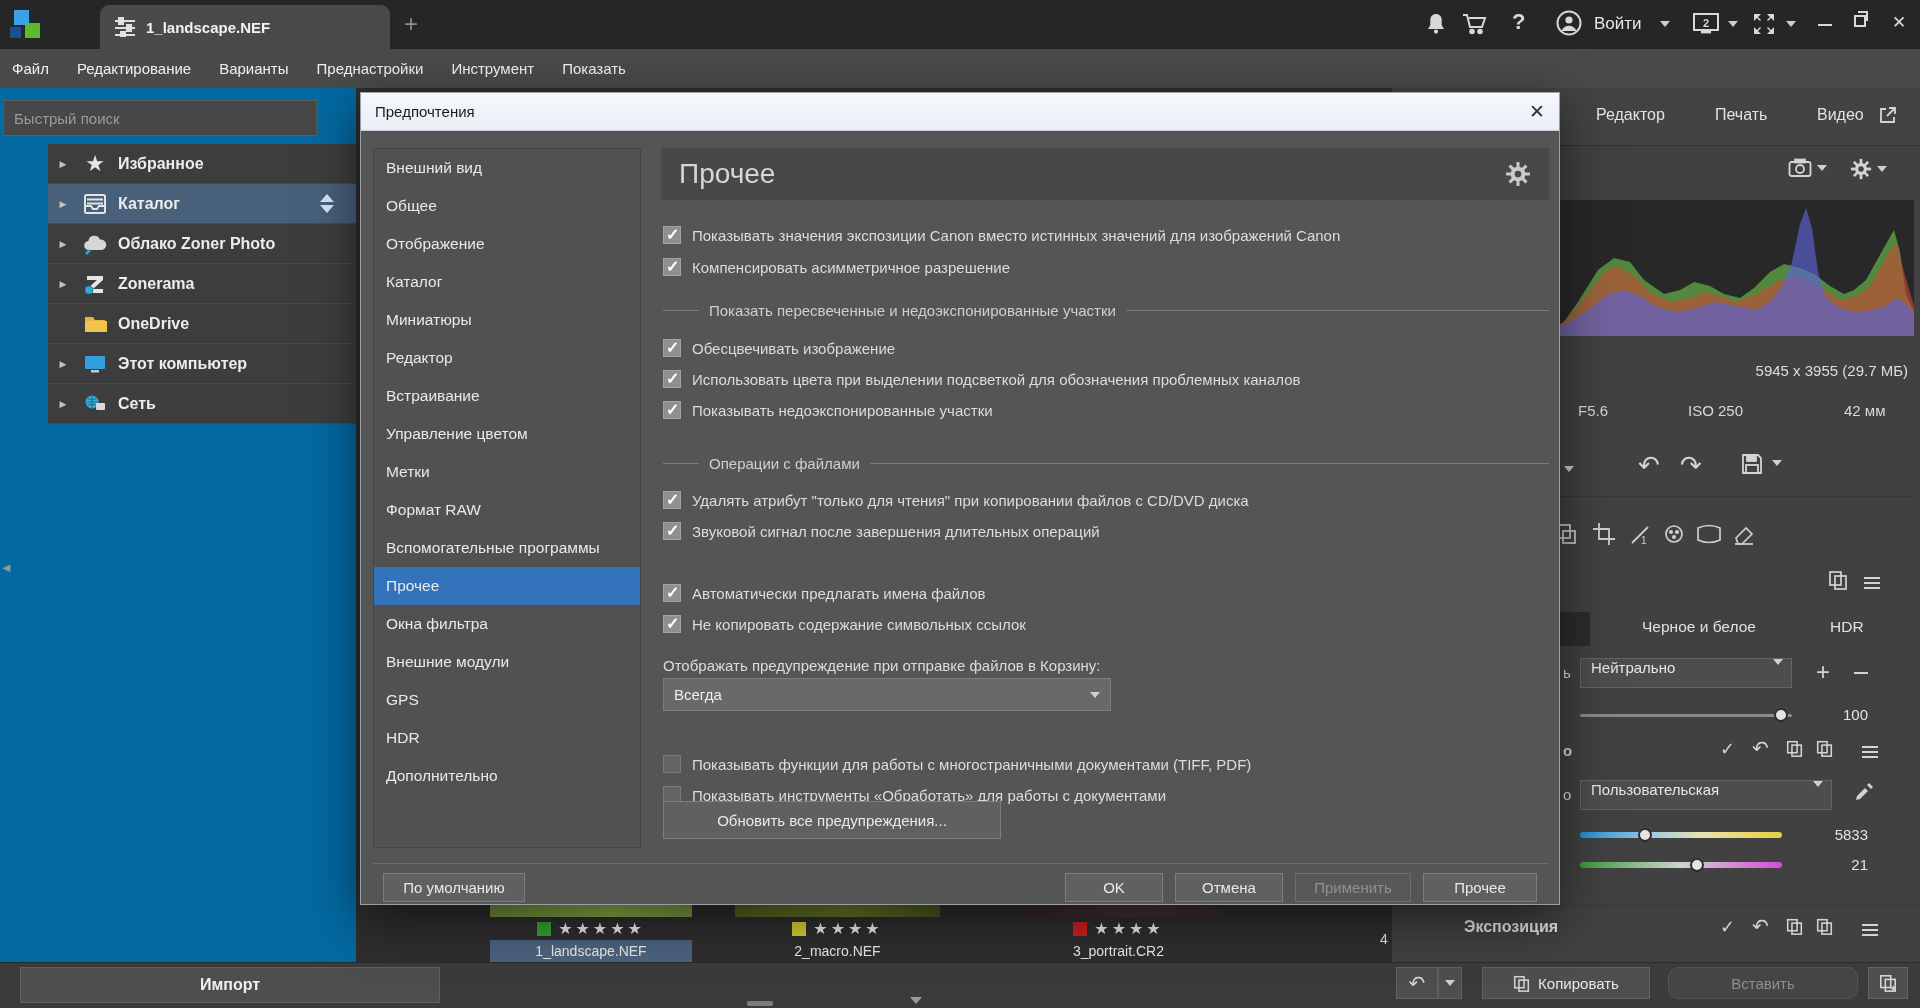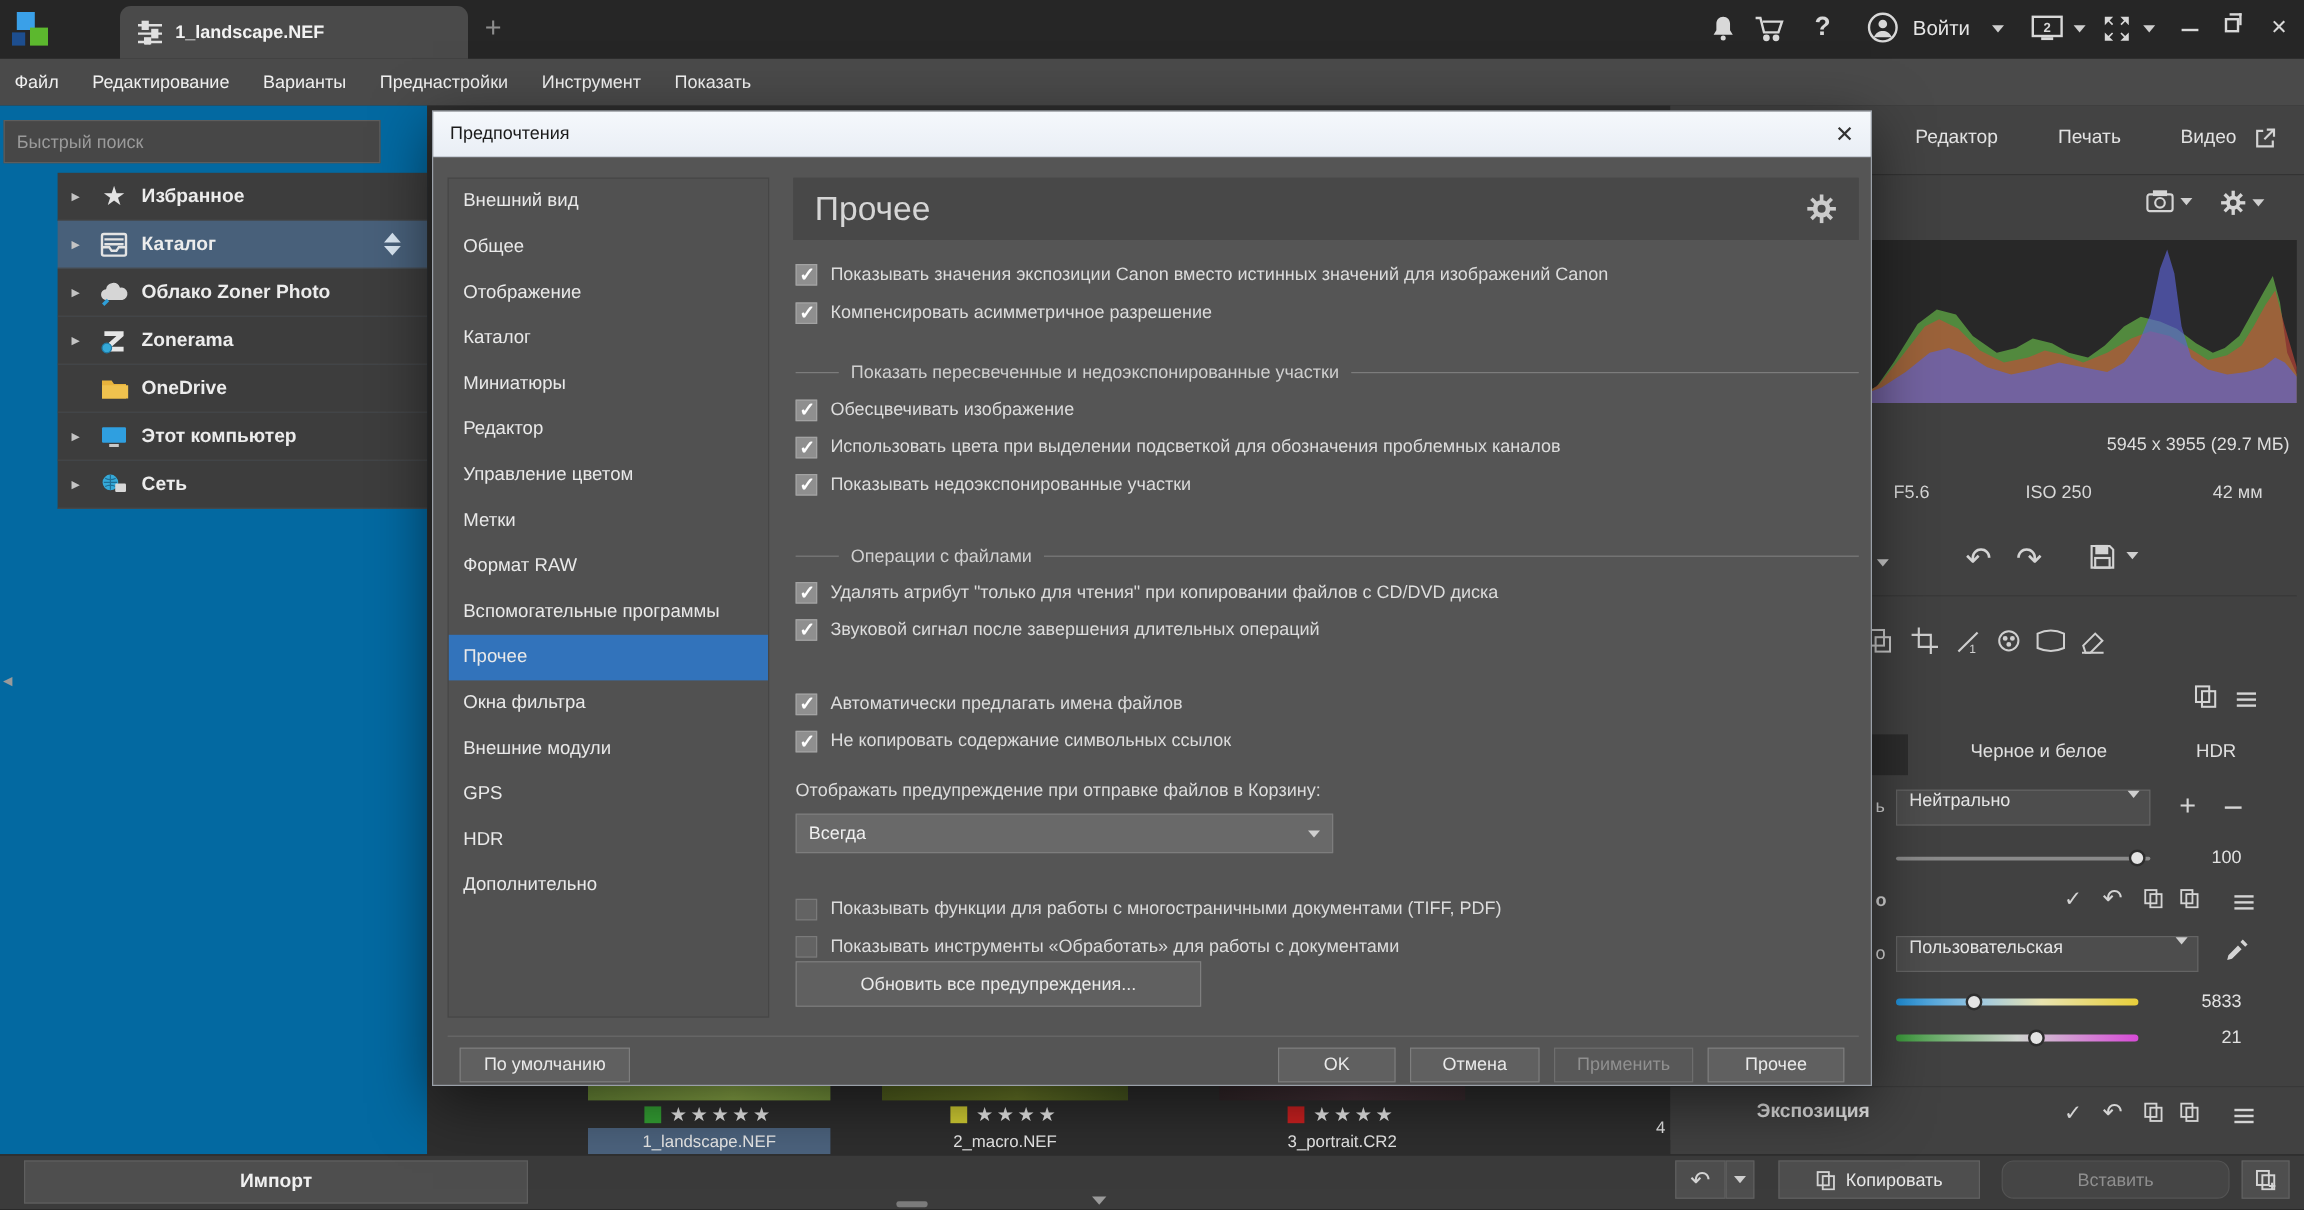--- a/index.html
+++ b/index.html
@@ -105,21 +105,21 @@
   .dlg-title .txt { font-size:15px; color:#1b1b1b; }
   .dlg-close { position:absolute; right:14px; top:7px; font-size:19px; color:#333; }
   .dlist { position:absolute; left:12px; top:55px; width:268px; height:700px;
            background:#515151; border:1px solid #464646; }
   .dlist .li { height:38px; display:flex; align-items:center; padding-left:12px;
                font-size:15.5px; color:#e9e9e9; }
   .dlist .li.sel { background:#3273bb; }
   .dhead { position:absolute; left:300px; top:55px; width:888px; height:52px; background:#484848;
            display:flex; align-items:center; padding:0 18px; }
   .dhead .htxt { font-size:28px; font-weight:400; color:#d6d6d6; flex:1; }
-  .optrow { position:absolute; left:302px; display:flex; align-items:flex-start; height:24px;
+  .optrow { position:absolute; left:302px; display:flex; align-items:flex-end; height:24px;
             font-size:15px; color:#dcdcdc; }
   .chk { width:18px; height:18px; margin-right:11px; background:#636363; border:1px solid #7a7a7a;
          position:relative; flex:0 0 auto; }
   .chk.checked { background:#8f8f8f; border-color:#a3a3a3; }
   .chk.checked::after { content:"\2713"; position:absolute; left:2px; top:-2px; color:#fff;
                         font-size:16px; font-weight:bold; }
   .grouprow { position:absolute; left:302px; width:886px; display:flex; align-items:center;
               gap:10px; font-size:15px; color:#cfcfcf; height:20px; }
   .grouprow::before { content:""; width:36px; height:1px; background:#7c7c7c; }
   .grouprow::after { content:""; flex:1; height:1px; background:#7c7c7c; }
@@ -552,20 +552,21 @@
     </div>
     <span class="dlg-close">✕</span>
 
     <div class="dlist">
       <div class="li">Внешний вид</div>
       <div class="li">Общее</div>
       <div class="li">Отображение</div>
       <div class="li">Каталог</div>
       <div class="li">Миниатюры</div>
       <div class="li">Редактор</div>
+      <div class="li">Встраивание</div>
       <div class="li">Управление цветом</div>
       <div class="li">Метки</div>
       <div class="li">Формат RAW</div>
       <div class="li">Вспомогательные программы</div>
       <div class="li sel">Прочее</div>
       <div class="li">Окна фильтра</div>
       <div class="li">Внешние модули</div>
       <div class="li">GPS</div>
       <div class="li">HDR</div>
       <div class="li">Дополнительно</div>

